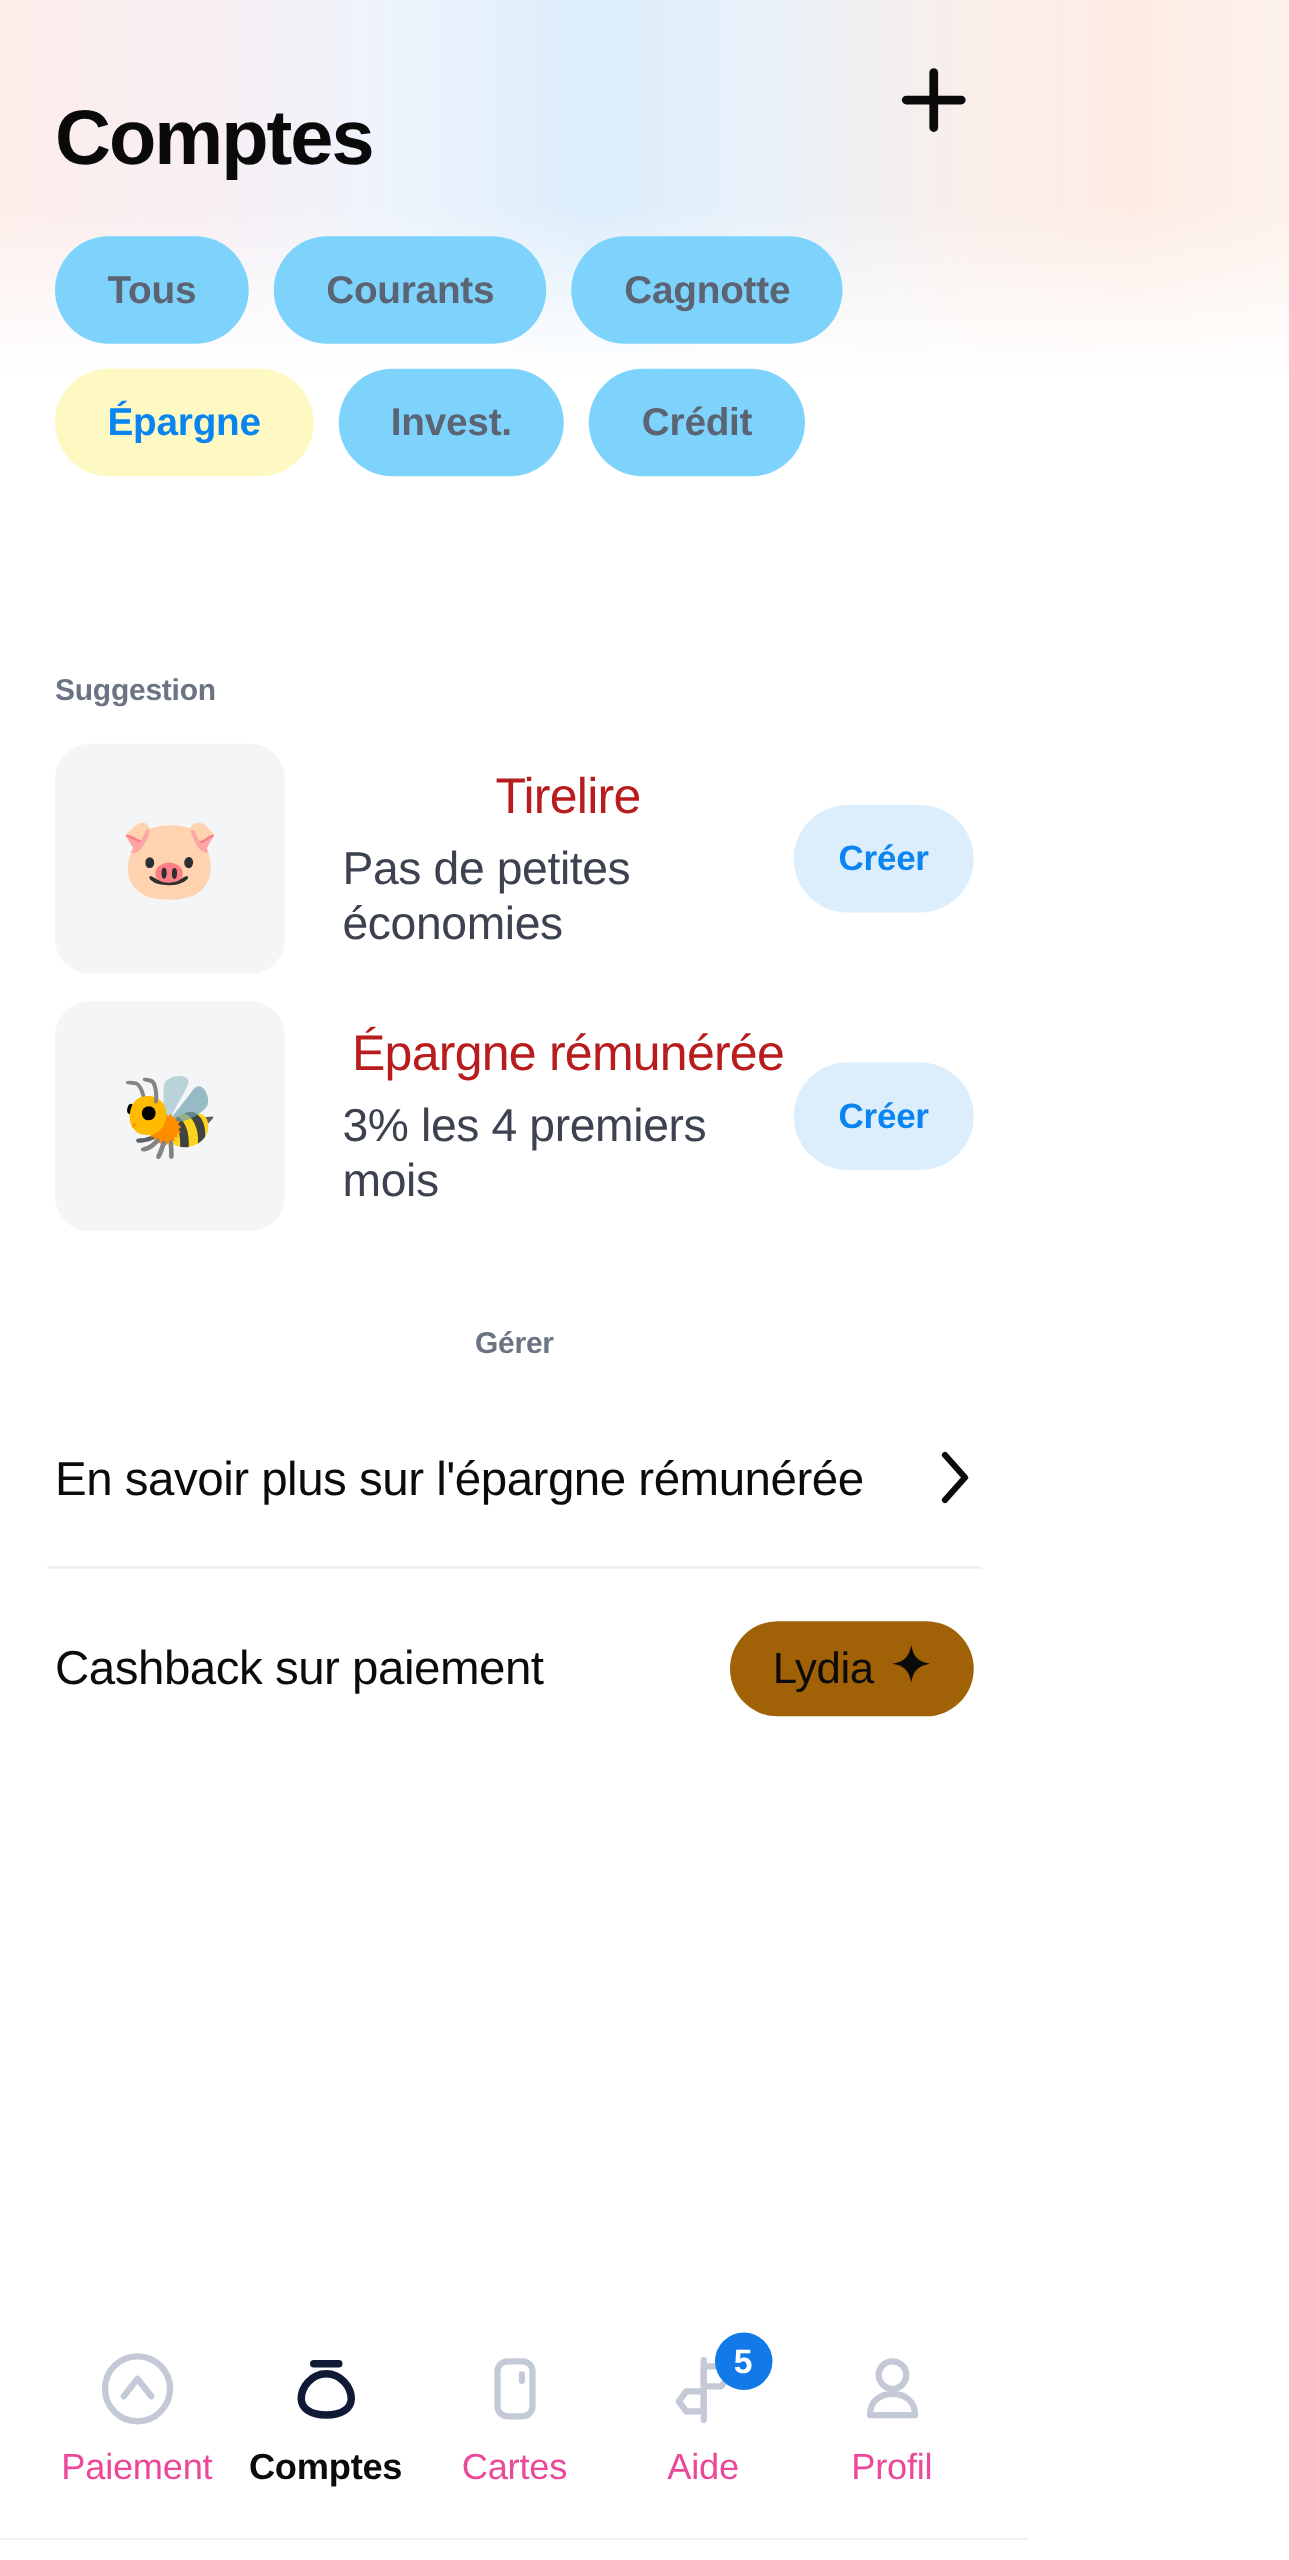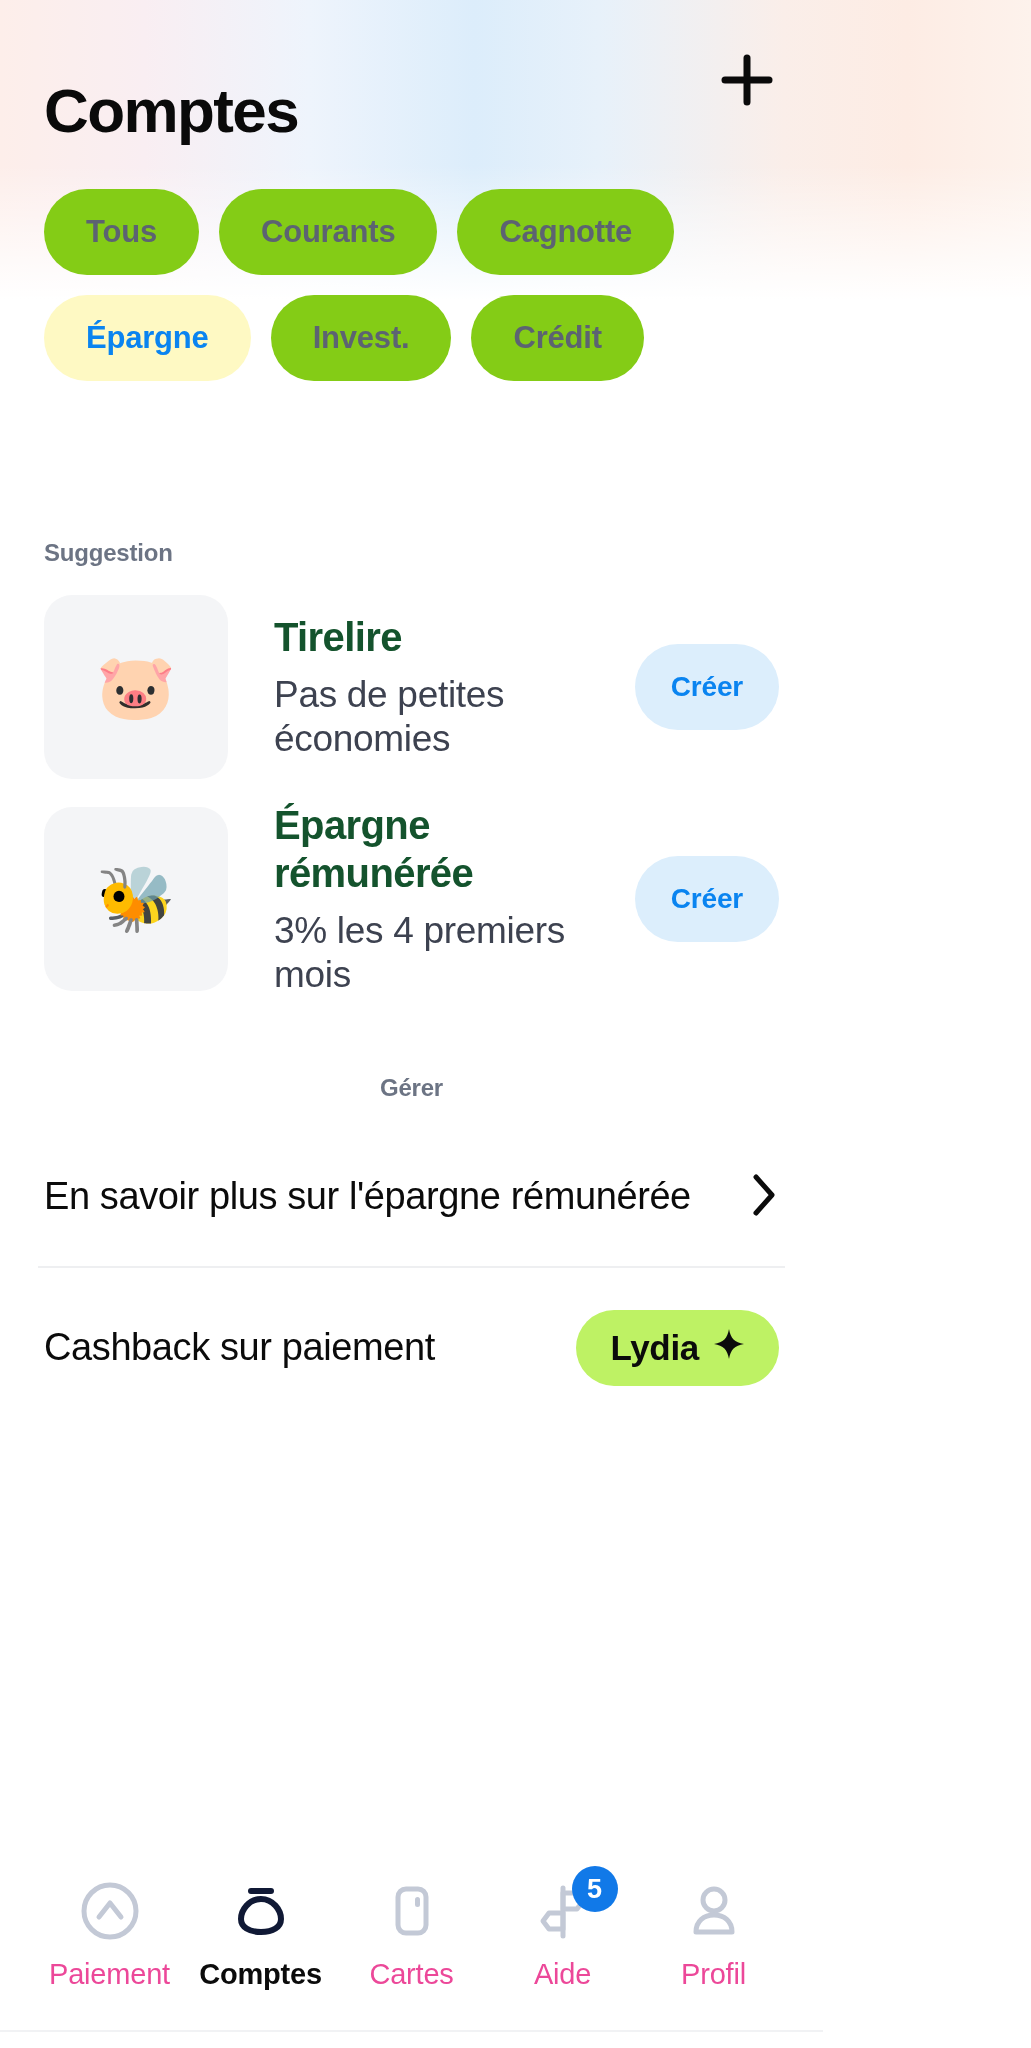--- a/index.html
+++ b/index.html
@@ -81,21 +81,21 @@
     flex-wrap: wrap;
     gap: 20px 20px;
     padding: 46px 44px 0 44px;
     max-width: 1031px;
   }
 
   .chip {
     height: 86px;
     padding: 0 42px;
     border-radius: 43px;
-    background: #84cc16;
+    background: #7dd3fc;
     color: #5c6372;
     font-size: 31px;
     font-weight: 600;
     display: inline-flex;
     align-items: center;
     justify-content: center;
     border: none;
     cursor: pointer;
     white-space: nowrap;
     letter-spacing: -0.2px;
@@ -147,24 +147,25 @@
   }
 
   .sugg-text {
     flex: 1 1 auto;
     padding-left: 46px;
     min-width: 0;
   }
 
   .sugg-title {
     font-size: 40px;
-    font-weight: 700;
-    color: #14532d;
+    font-weight: 400;
+    color: #b91c1c;
     letter-spacing: -0.6px;
     line-height: 1.2;
+    text-align: center;
   }
 
   .sugg-sub {
     margin-top: 12px;
     font-size: 37px;
     font-weight: 400;
     color: #3d4250;
     letter-spacing: -0.3px;
     line-height: 1.2;
   }
@@ -213,24 +214,24 @@
     margin: 0 38px;
   }
 
   .lydia-badge {
     display: inline-flex;
     align-items: center;
     gap: 14px;
     height: 76px;
     padding: 0 34px;
     border-radius: 38px;
-    background: #bef264;
+    background: #a16207;
     color: #0b0b0b;
     font-size: 35px;
-    font-weight: 700;
+    font-weight: 400;
     letter-spacing: -0.3px;
   }
   .lydia-badge .spark { display: block; }
 
   
   .spacer { flex: 1 1 auto; }
 
   .tabbar {
     position: relative;
     z-index: 3;

